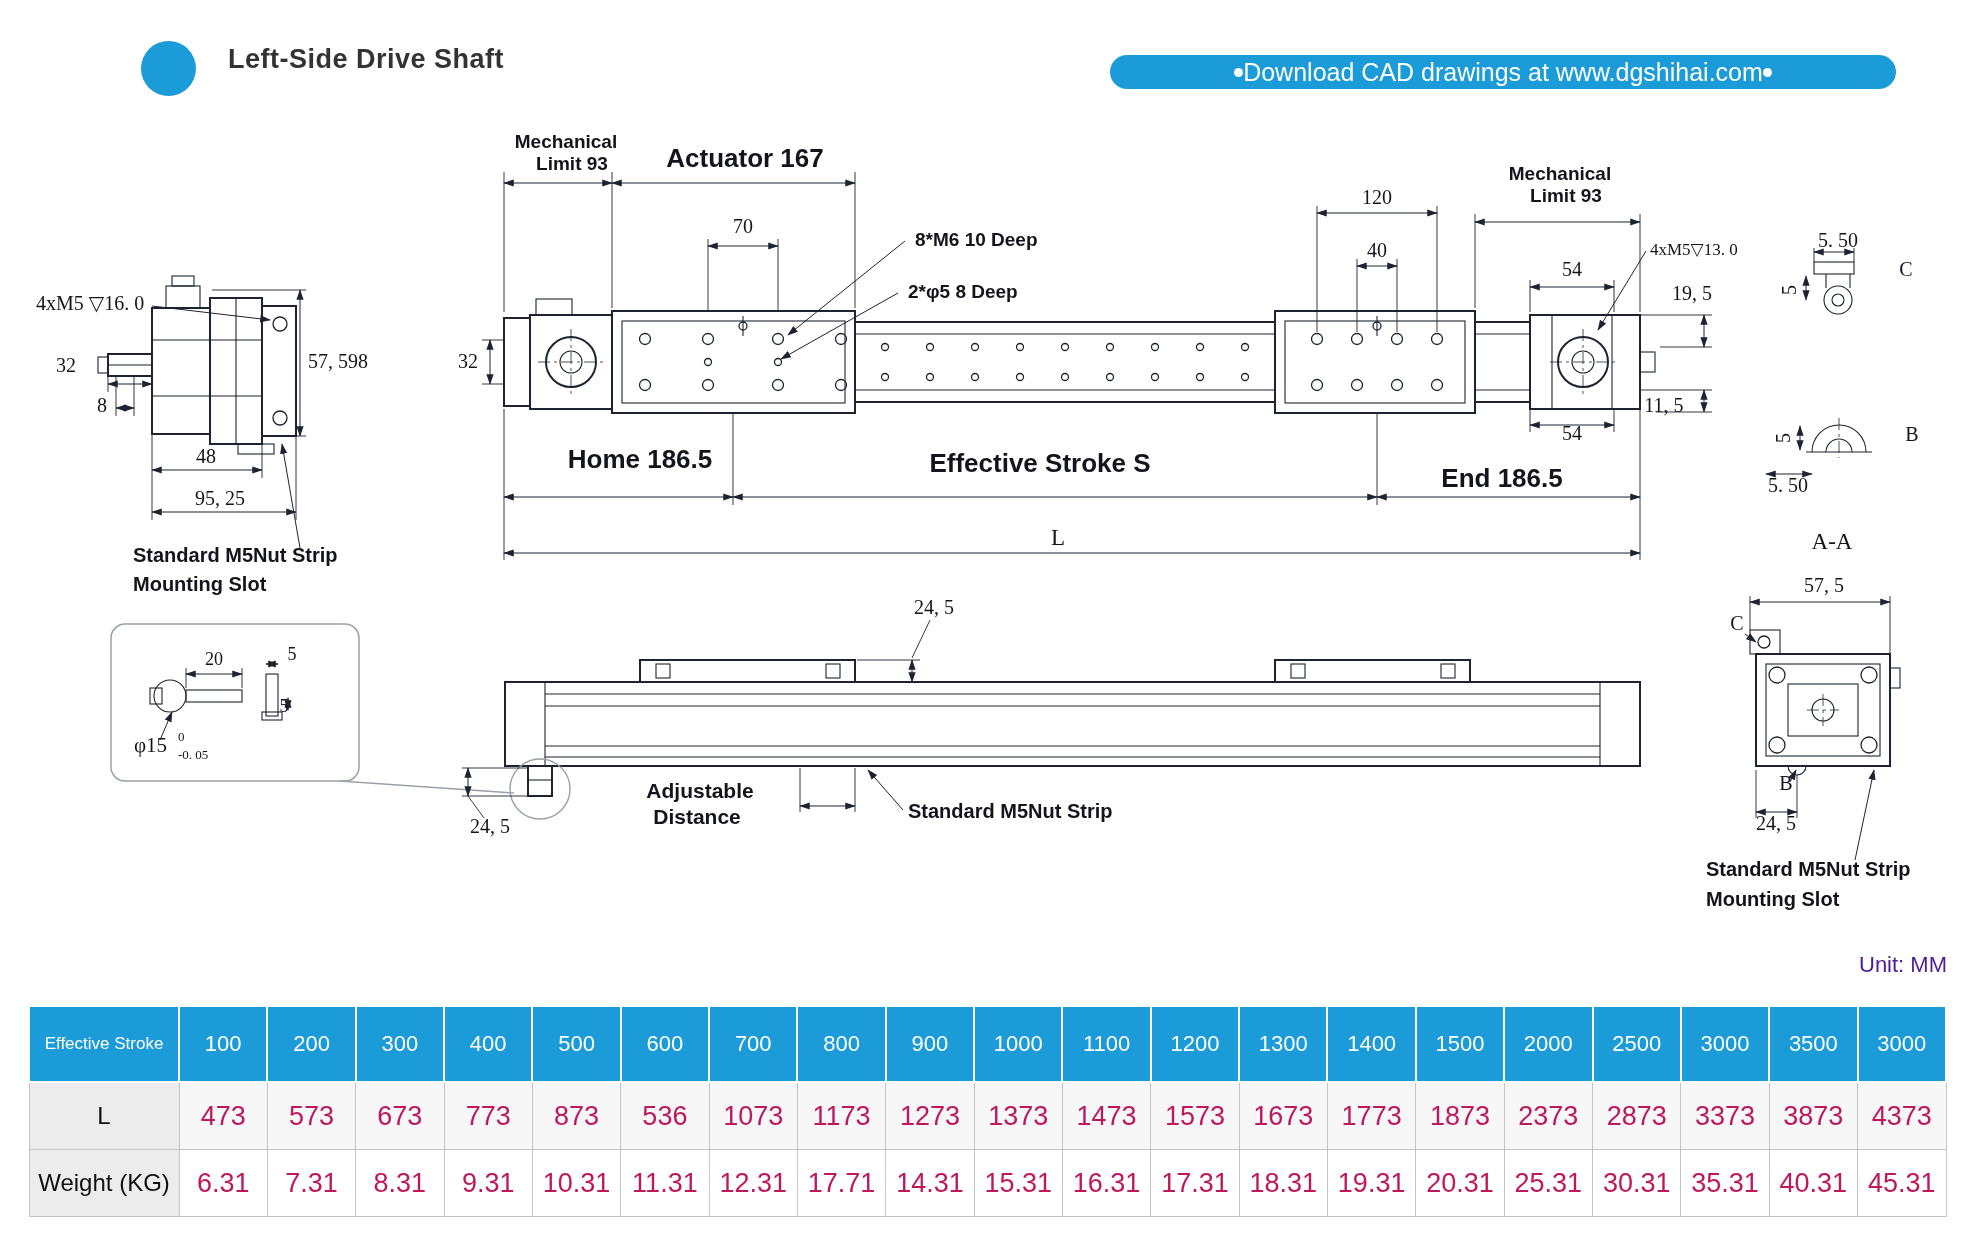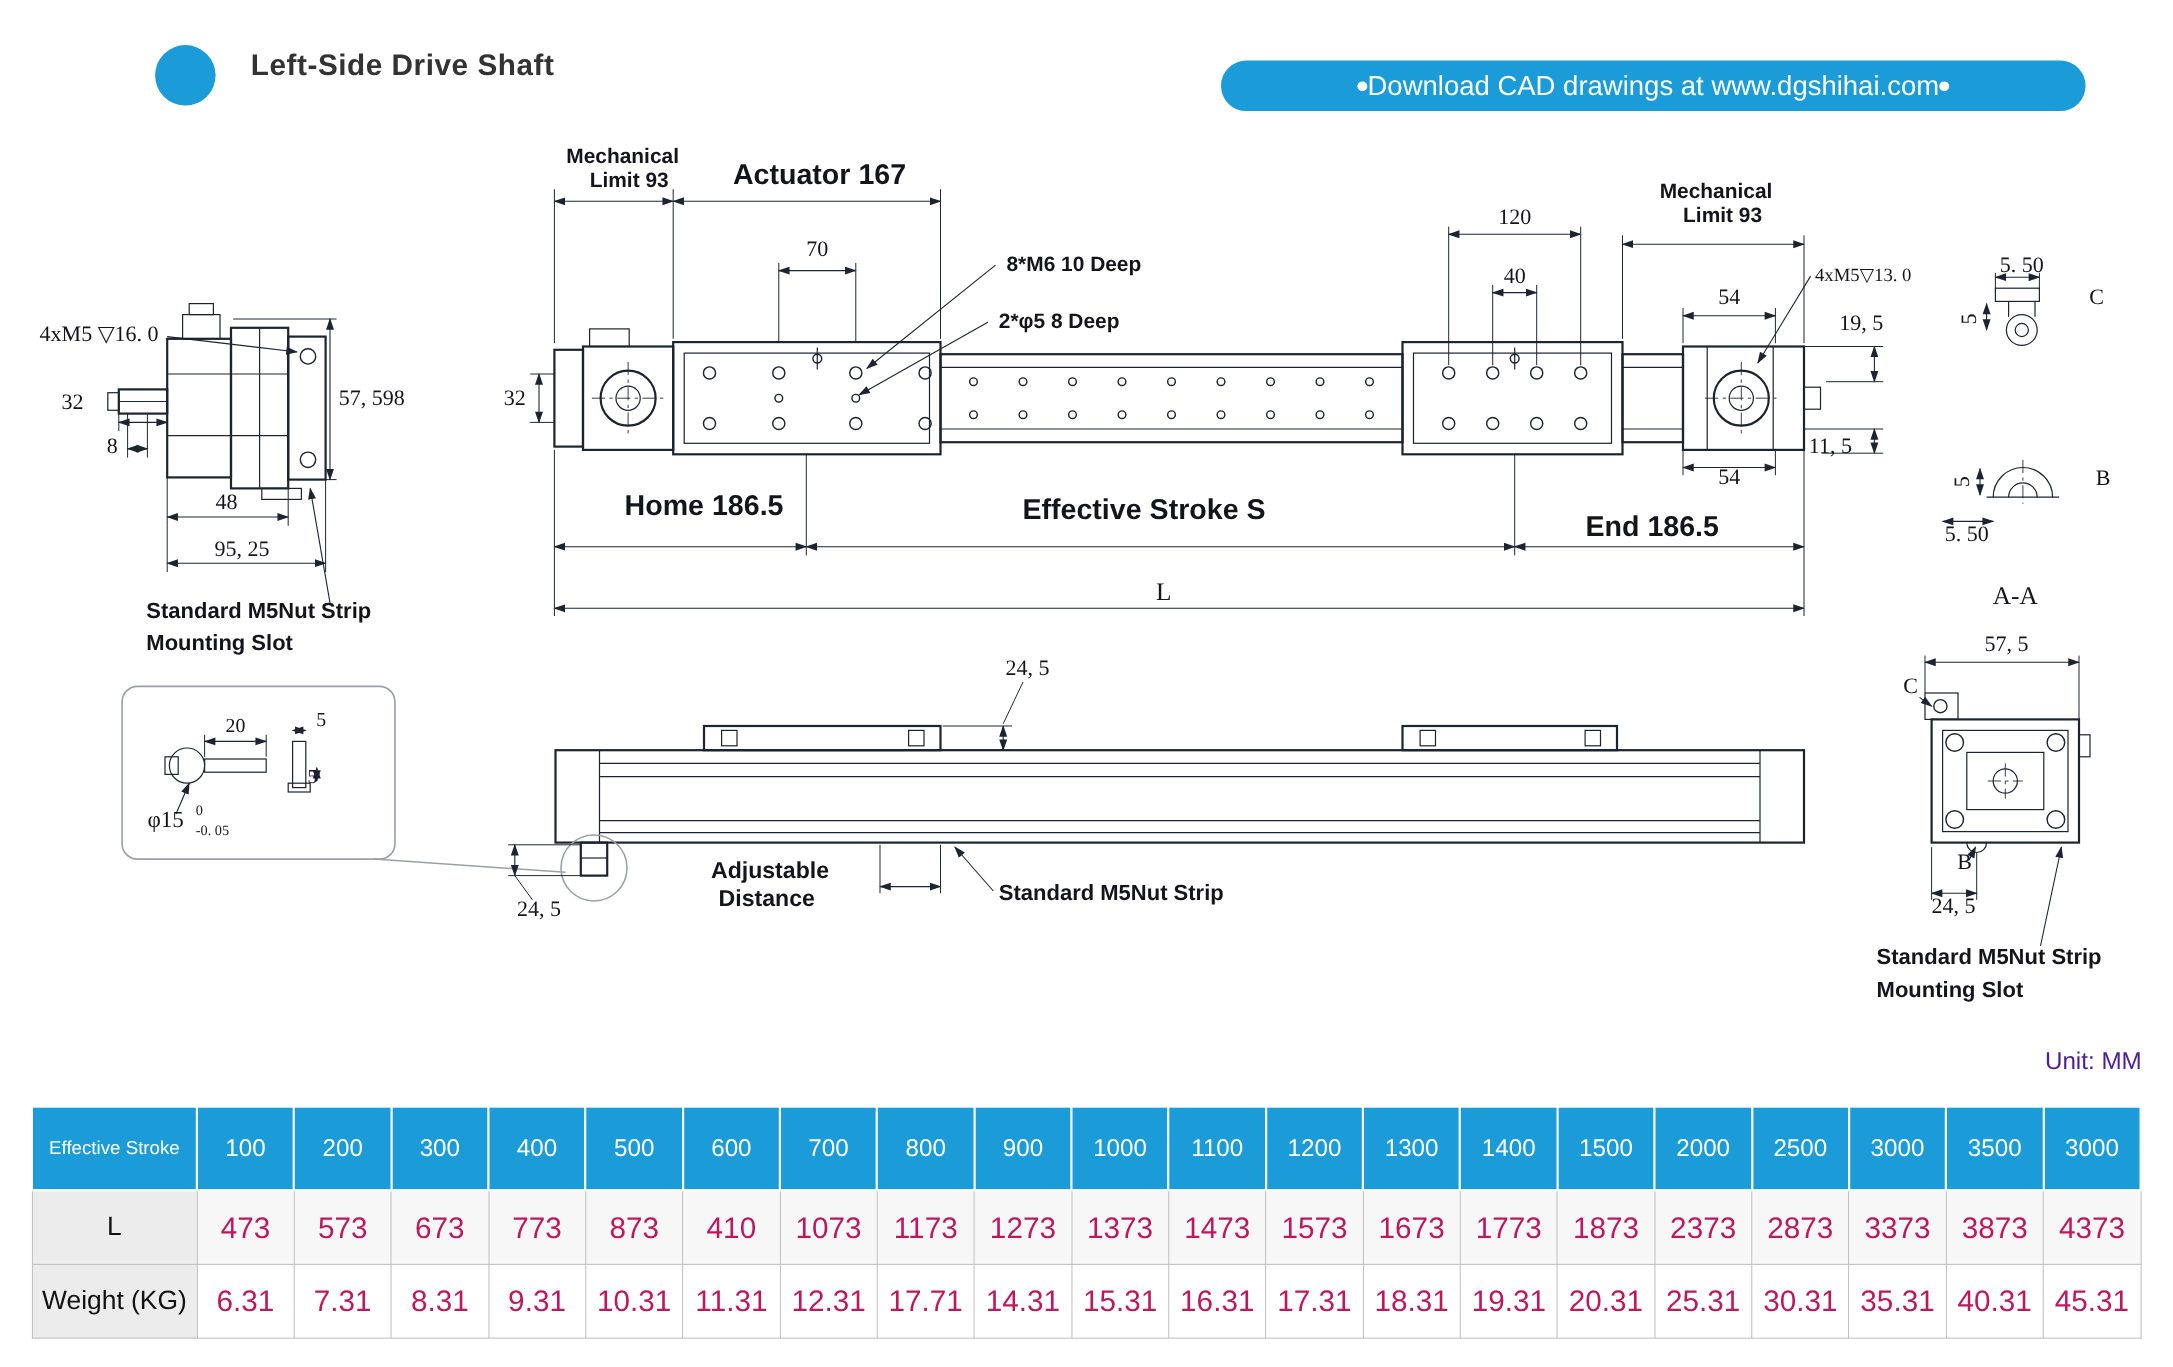--- a/index.html
+++ b/index.html
@@ -4,21 +4,21 @@
 <style>
   html,body{margin:0;padding:0;}
   body{
     width:1975px;height:1243px;position:relative;overflow:hidden;
     background:#ffffff;color:#222;
     font-family:"Liberation Sans","DejaVu Sans",sans-serif;
     --accent:#1b9bd8;
   }
   .hdr-dot{position:absolute;left:141px;top:41px;width:55px;height:55px;border-radius:50%;background:var(--accent);}
   .title{position:absolute;left:228px;top:44px;font-size:27px;font-weight:700;color:#333;letter-spacing:.5px;white-space:nowrap;}
-  .cad-pill{position:absolute;left:1110px;top:55px;width:786px;height:46px;border-radius:24px;background:var(--accent);
+  .cad-pill{position:absolute;left:1110px;top:55px;width:786px;height:34px;border-radius:24px;background:var(--accent);
     display:flex;align-items:center;justify-content:center;gap:0;}
   .cad-pill .dot{width:9px;height:9px;border-radius:50%;background:#fff;}
   .cad-pill .txt{color:#fff;font-size:25px;white-space:nowrap;}
   .unit{position:absolute;right:28px;top:952px;font-size:22px;font-weight:400;color:#4c1d95;}
 
   
   #drawing{position:absolute;left:0;top:0;}
   #drawing text{fill:#14141c;}
   #drawing .dim{font-family:"Liberation Serif","DejaVu Serif",serif;}
   #drawing .note{font-family:"Liberation Sans","DejaVu Sans",sans-serif;font-weight:700;}
@@ -393,21 +393,21 @@
       </tr>
   </thead>
   <tbody>
       <tr>
         <th class="rowlabel">L</th>
         <td>473</td>
         <td>573</td>
         <td>673</td>
         <td>773</td>
         <td>873</td>
-        <td>410</td>
+        <td>536</td>
         <td>1073</td>
         <td>1173</td>
         <td>1273</td>
         <td>1373</td>
         <td>1473</td>
         <td>1573</td>
         <td>1673</td>
         <td>1773</td>
         <td>1873</td>
         <td>2373</td>

